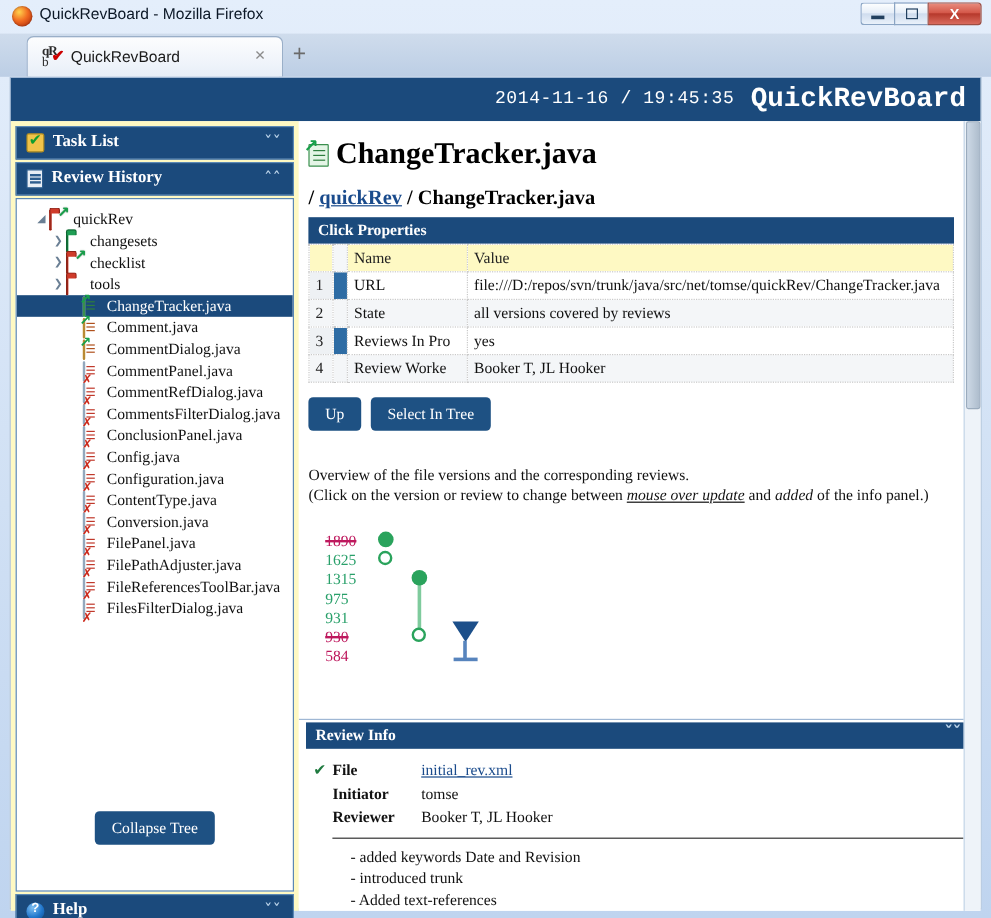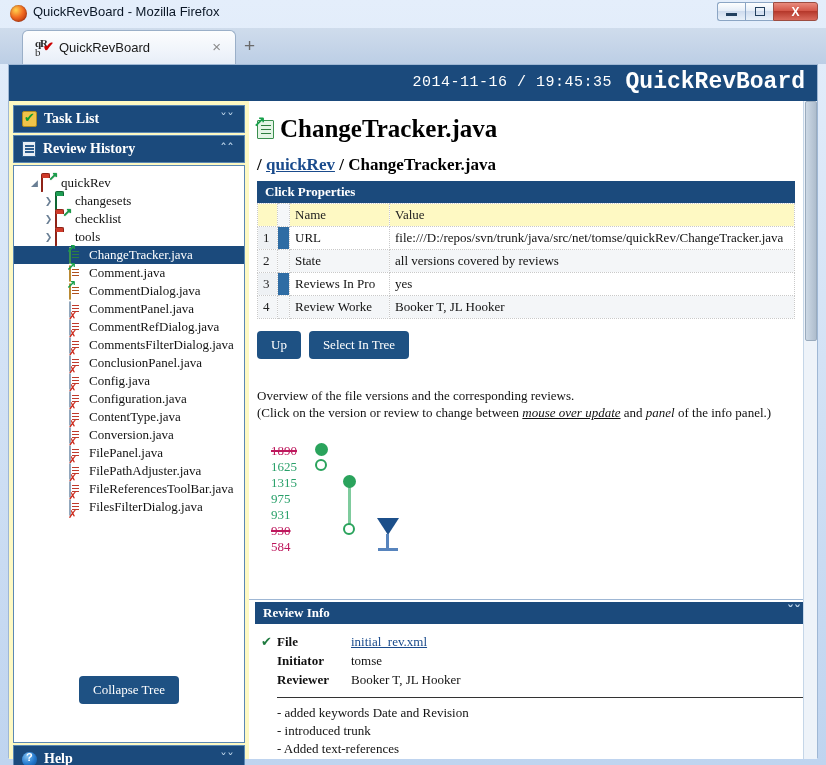--- a/index.html
+++ b/index.html
@@ -354,21 +354,21 @@
     position:absolute; right:10px; top:1px; color:#bcd4ea; font-size:14px;
     font-family:"DejaVu Sans",sans-serif;
   }
   #ri-body { padding:8px 10px 0 12px; font-family:"Liberation Serif", serif; font-size:13px; color:#111; }
   .ri-row { display:flex; align-items:baseline; line-height:19px;}
   .ri-check { width:16px; color:#1f7a3f; font-size:13px; font-weight:bold; flex:none;
               font-family:"DejaVu Sans",sans-serif;}
   .ri-key { font-weight:bold; width:74px; flex:none; }
   .ri-val a { color:#1a4b8c; text-decoration:underline; cursor:pointer; }
   #ri-sep { border-top:1px solid #333; margin:8px 4px 6px 16px; }
-  .ri-note { margin-left:16px; line-height:18px; }
+  .ri-note { margin-left:31px; line-height:18px; }
 
   
   #page-scrollbar {
     position:absolute; right:0; top:36px; width:14px; height:658px;
     background:#eef3f9; border-left:1px solid #c5d6e8;
   }
   #page-scroll-thumb {
     position:absolute; left:1px; top:0px; width:12px; height:240px;
     background:linear-gradient(90deg,#cdd9e6,#aebdcd);
     border:1px solid #9aabbd; border-radius:2px;
@@ -619,21 +619,21 @@
             </tbody>
         </table>
 
         <div id="action-buttons">
           <button class="btn">Up</button>
           <button class="btn">Select In Tree</button>
         </div>
 
         <div id="overview-text">
           <div>Overview of the file versions and the corresponding reviews.</div>
-          <div><span>(Click on the version or review to change between </span><span class="mo">mouse over update</span><span> and </span><span class="fz">panel</span><span> of the info panel.)</span></div>
+          <div><span>(Click on the version or review to change between </span><span class="mo">mouse over update</span><span> and </span><span class="fz">added</span><span> of the info panel.)</span></div>
         </div>
 
         <div id="revgraph">
             <div class="rev-label dark struck" style="top: 0px;">1890</div>
             <div class="rev-label green" style="top: 16px;">1625</div>
             <div class="rev-label green" style="top: 32px;">1315</div>
             <div class="rev-label green" style="top: 48px;">975</div>
             <div class="rev-label green" style="top: 64px;">931</div>
             <div class="rev-label dark struck" style="top: 80px;">930</div>
             <div class="rev-label dark" style="top: 96px;">584</div>

